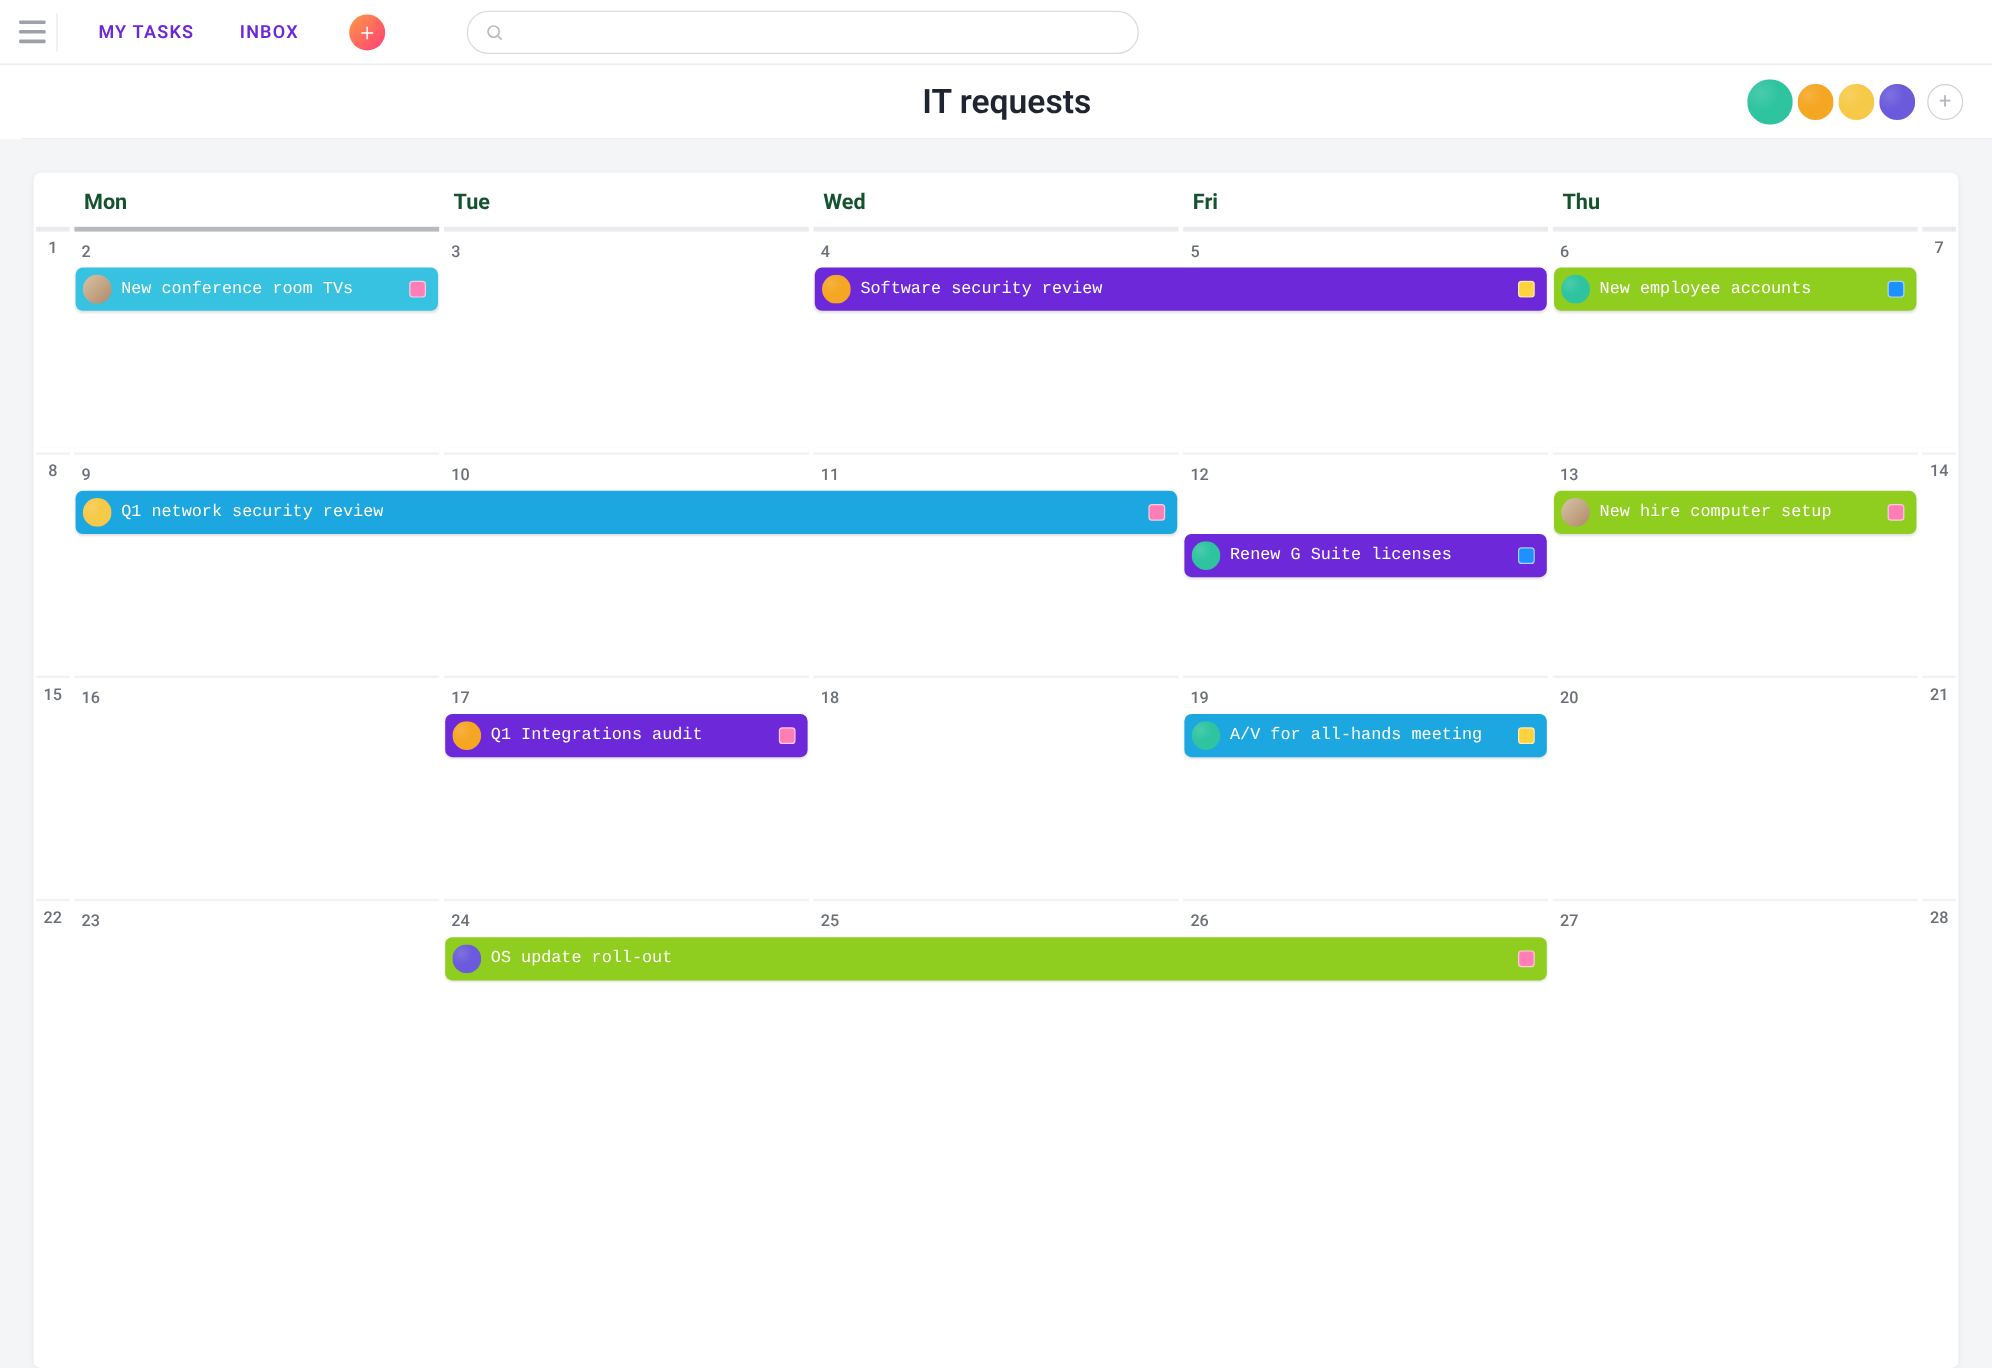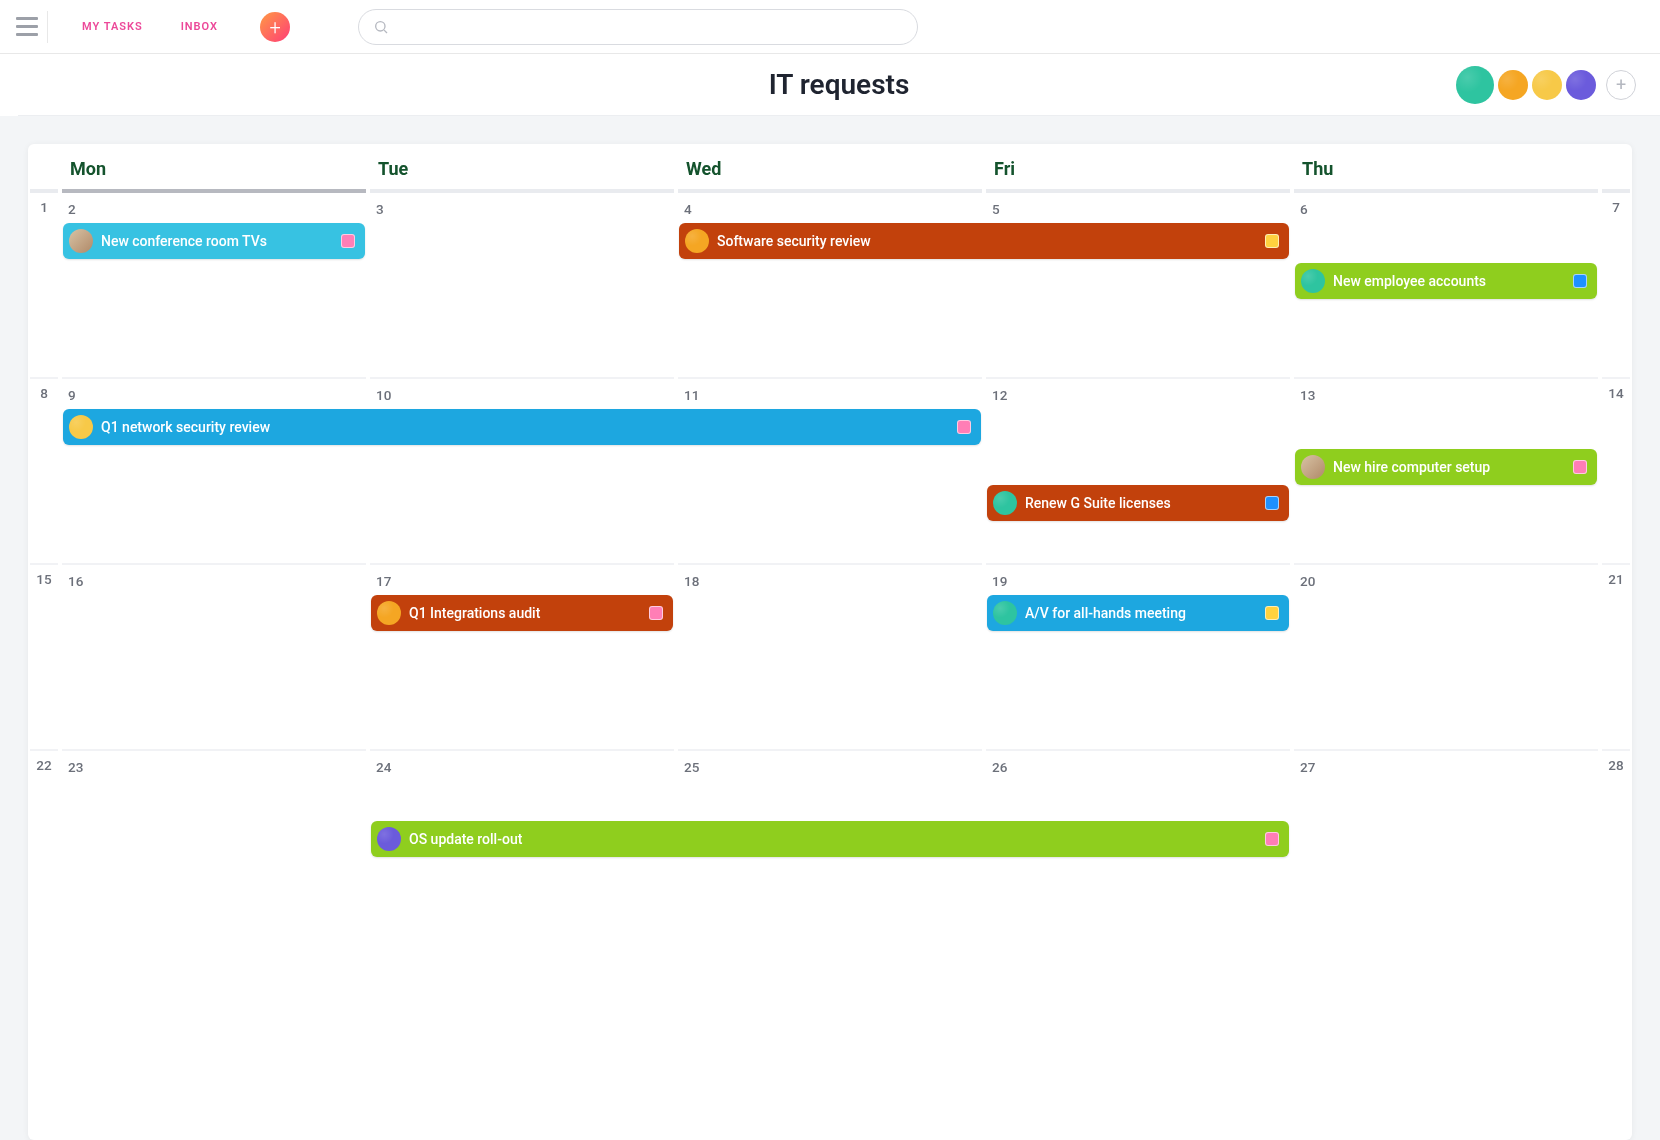--- a/index.html
+++ b/index.html
@@ -24,24 +24,24 @@
     width: 32px; height: 32px;
     display: flex; flex-direction: column; justify-content: center; gap: 5px;
     cursor: pointer;
     padding-right: 18px;
     border-right: 1px solid #e8e8e8;
     margin-right: 6px;
   }
   .hamburger span { height: 3px; width: 22px; background: #9ca0a8; border-radius: 1px; }
 
   .nav-link {
-    font-size: 11px;
+    font-size: 15px;
     letter-spacing: 1px;
     font-weight: 600;
-    color: #ec4899;
+    color: #6d28d9;
     cursor: pointer;
     padding: 6px 10px;
   }
 
   .plus-btn {
     width: 30px; height: 30px; border-radius: 50%;
     background: linear-gradient(135deg,#ff9a44,#ff3d77);
     color:#fff; display:flex; align-items:center; justify-content:center;
     font-size: 20px; font-weight: 300; line-height: 1;
     cursor: pointer;
@@ -193,32 +193,33 @@
   }
 
   
   
   .week-grid-overlay {
     position: absolute;
     left:0; right:0; top: 30px;
     display: grid;
     grid-template-columns: 32px repeat(5, 1fr) 32px;
     pointer-events: none;
+    font-family: Liberation Mono, monospace;
   }
   .task-slot {
     padding: 0 3px;
     pointer-events: none;
   }
   .task-slot .task { position: relative; width: 100%; }
 
   
   .c-cyan   { background: #37c2e2; }
   .c-blue   { background: #1da7e0; }
-  .c-purple { background: #c2410c; }
-  .c-green  { background: #8fce1e; margin-top: 40px; }
+  .c-purple { background: #6d28d9; }
+  .c-green  { background: #8fce1e; }
 
   .tag-pink   { background: #ff7eb6; }
   .tag-yellow { background: #ffd23f; }
   .tag-blue   { background: #1e90ff; }
 
   
   .av { background: radial-gradient(circle at 30% 30%, #fff2, transparent 40%); }
   .av-teal   { background-color:#2ec4a0; }
   .av-orange { background-color:#f5a623; }
   .av-gold   { background-color:#f7c948; }

